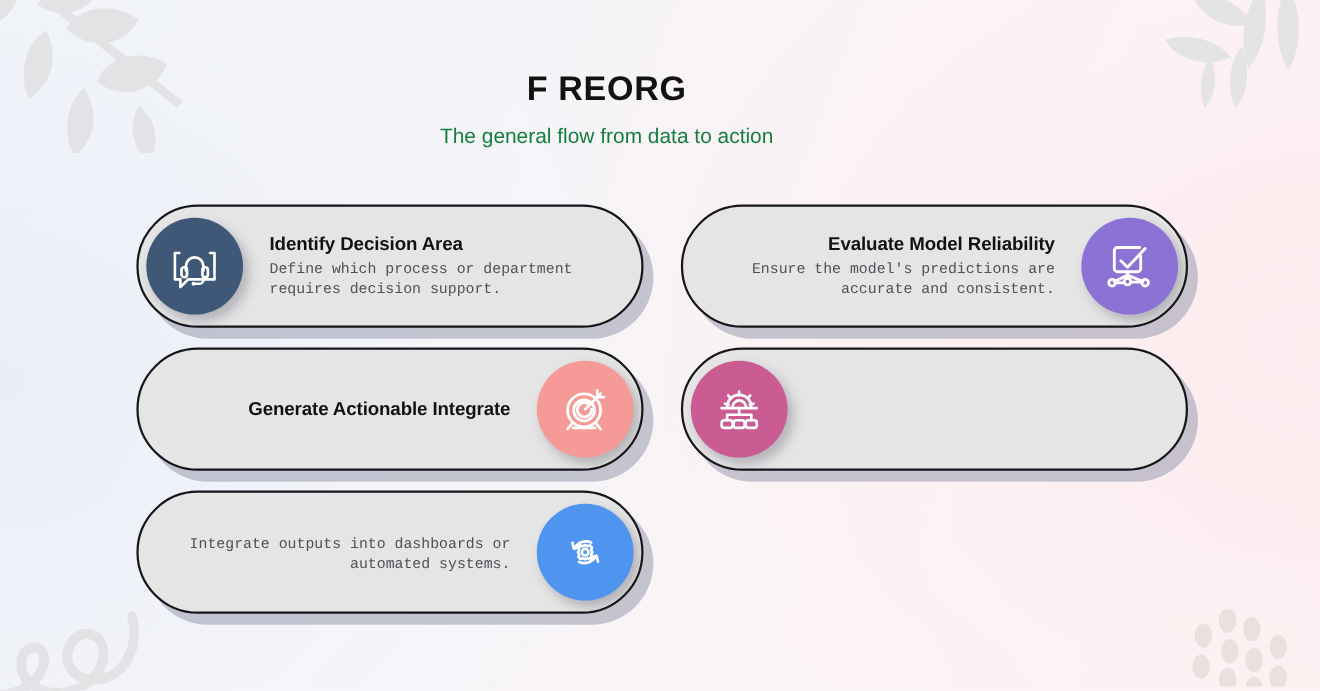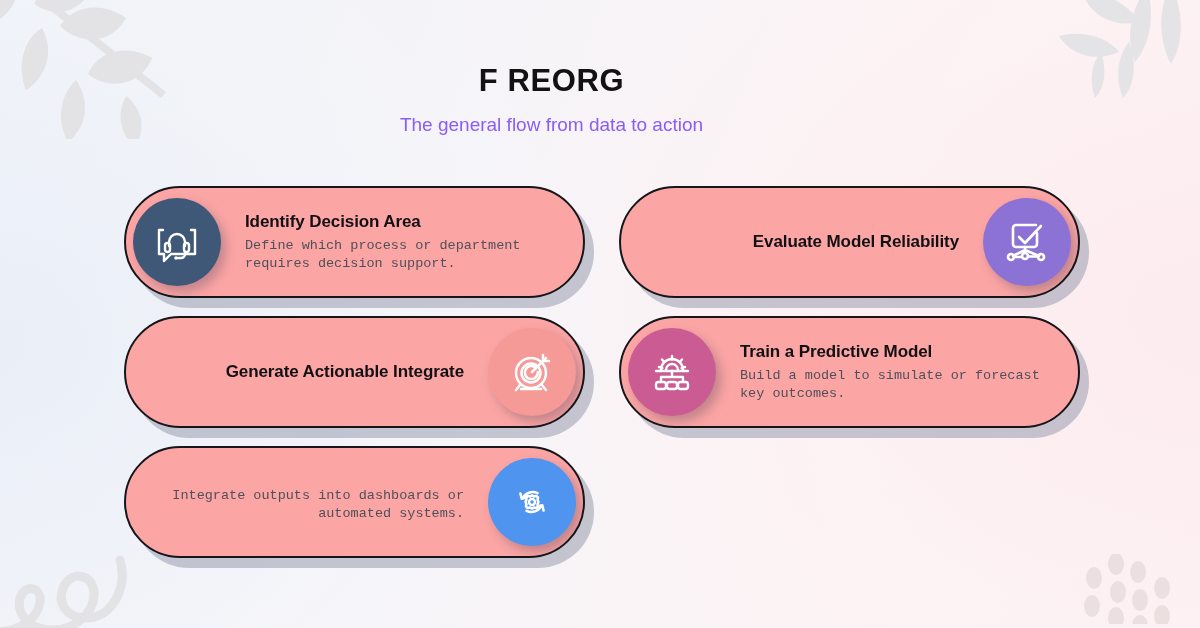--- a/index.html
+++ b/index.html
@@ -22,21 +22,21 @@
   #deco-bl { bottom:-18px; left:-18px; }
   #deco-br { bottom:4px; right:26px; }
 
   
   .header { position:absolute; top:0; left:0; width:1103px; text-align:center; padding-top:64px; }
   .title {
     font-size:31px; font-weight:bold; color:#121212;
     letter-spacing:0.6px; line-height:1.1;
   }
   .subtitle {
-    font-size:19px; color:#8b5cf6; font-weight:normal;
+    font-size:19px; color:#15803d; font-weight:normal;
     margin-top:16px; line-height:1.2;
   }
 
   
   .grid {
     position:absolute; top:186px; left:124px;
     width:956px;
     display:grid;
     grid-template-columns:461px 461px;
     column-gap:34px;
@@ -53,21 +53,21 @@
     background:#9a9eb0;
     opacity:0.55;
     filter:blur(0.4px);
   }
 
   .card {
     position:absolute; left:0; top:0;
     width:461px; height:112px;
     border:2.6px solid #15151a;
     border-radius:56px;
-    background:#fca5a5;
+    background:#e5e5e5;
     display:flex;
     align-items:center;
     overflow:hidden;
   }
   .card.left  { flex-direction:row; }
   .card.right { flex-direction:row-reverse; }
 
   .icon-wrap {
     flex:0 0 auto;
     width:88px; height:88px;
@@ -191,20 +191,21 @@
       <path d="M16 19 l6 6 L38 8"></path>
       <path d="M22 29 v3 M22 32 L10 38 M22 32 L36 38"></path>
       <circle cx="22" cy="38" r="3"></circle>
       <circle cx="8" cy="39" r="3"></circle>
       <circle cx="38" cy="39" r="3"></circle>
       <path d="M11 39 H19 M25 38.5 H35"></path>
     </svg>
         </div>
         <div class="card-text">
           <div class="card-title">Evaluate Model Reliability</div>
+          <div class="card-desc">Ensure the model's predictions are accurate and consistent.</div>
         </div>
       </div>
     </div>
     <div class="card-slot">
       <div class="card-shadow"></div>
       <div class="card right">
         <div class="icon-wrap" style="background: rgb(245, 154, 150);">
           <svg width="48" height="48" viewBox="0 0 48 48" fill="none" stroke="#fff" stroke-width="2.5" stroke-linecap="round" stroke-linejoin="round">
       <circle cx="23" cy="25" r="15"></circle>
       <circle cx="23" cy="25" r="9.5"></circle>
@@ -228,24 +229,20 @@
       <path d="M13 22 a11 11 0 0 1 22 0"></path>
       <path d="M18 22 a6 6 0 0 1 12 0"></path>
       <path d="M24 8 v3.5 M14 11.5 l2.4 2.6 M34 11.5 l-2.4 2.6 M11 19 l3.4 .9 M37 19 l-3.4 .9"></path>
       <path d="M8 23 H40"></path>
       <path d="M24 23 V29 M13 34 V29 H35 V34"></path>
       <rect x="8" y="34" width="10" height="7" rx="2.5"></rect>
       <rect x="19" y="34" width="10" height="7" rx="2.5"></rect>
       <rect x="30" y="34" width="10" height="7" rx="2.5"></rect>
     </svg>
         </div>
-        <div class="card-text">
-          <div class="card-title">Train a Predictive Model</div>
-          <div class="card-desc">Build a model to simulate or forecast key outcomes.</div>
-        </div>
       </div>
     </div>
     <div class="card-slot">
       <div class="card-shadow"></div>
       <div class="card right">
         <div class="icon-wrap" style="background: rgb(79, 148, 239);">
           <svg width="48" height="48" viewBox="0 0 48 48" fill="none" stroke="#fff" stroke-width="2.5" stroke-linecap="round" stroke-linejoin="round">
       <path d="M29.5 15.2 a11.5 11.5 0 0 0 -15.1 5.2 M18.5 32.8 a11.5 11.5 0 0 0 15.1 -5.2"></path>
       <path d="M12.4 15.4 l1.3 5.4 l5.2 -1.6"></path>
       <path d="M35.6 32.6 l-1.3 -5.4 l-5.2 1.6"></path>

